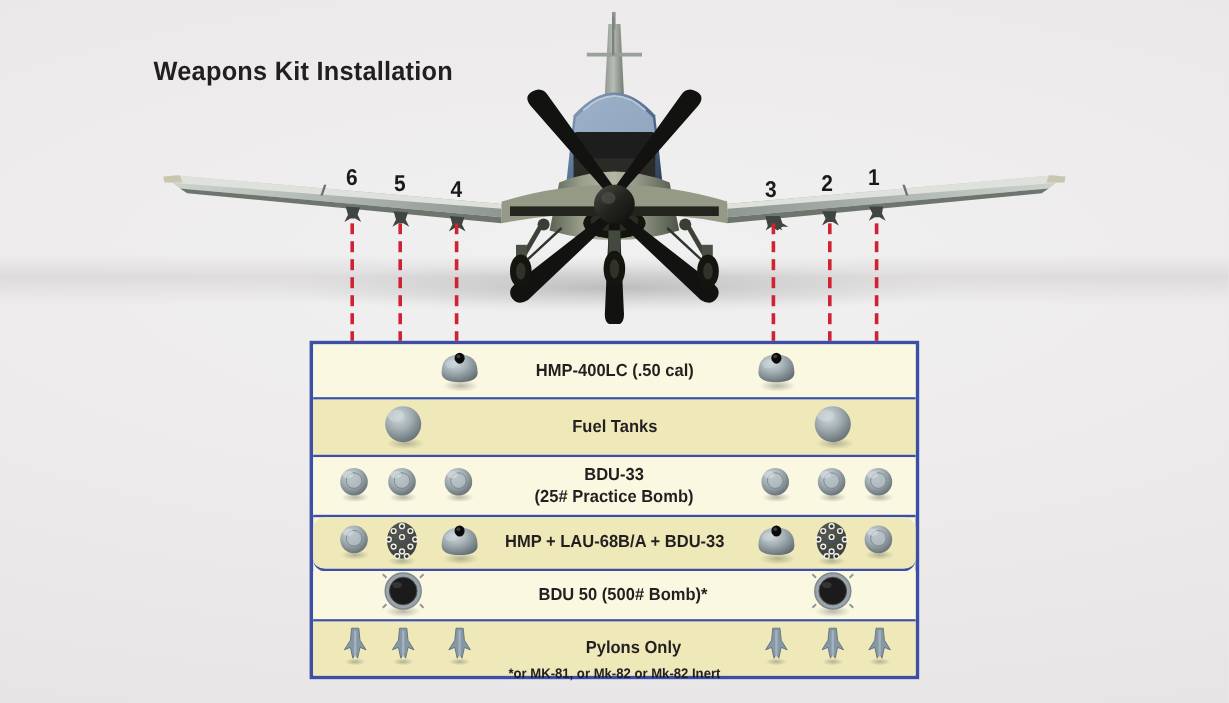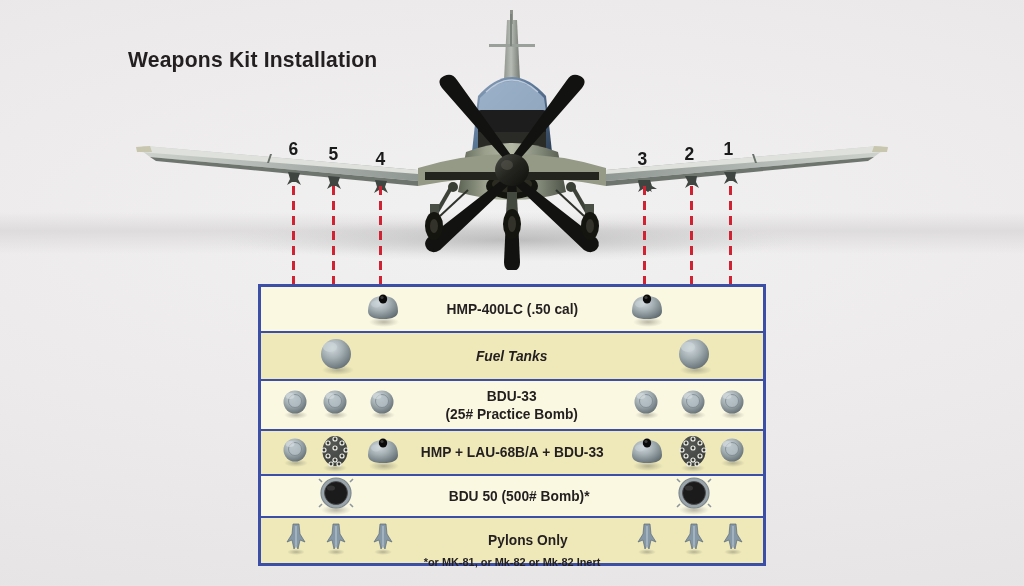--- a/index.html
+++ b/index.html
@@ -269,21 +269,21 @@
   </defs>
               <ellipse cx="24" cy="37" rx="15" ry="5" fill="url(#sh-hmp-gun-pod)"></ellipse>
       <path d="M8,26 q0,-15 15,-15 q15,0 15,15 q0,8 -15,8 q-15,0 -15,-8 z" fill="url(#g-hmp-gun-pod)"></path>
       <ellipse cx="23" cy="14" rx="4.2" ry="4.6" fill="#0a0a0a"></ellipse>
       <ellipse cx="22" cy="12.5" rx="1.6" ry="1.6" fill="#3c3c3c"></ellipse>
       <ellipse cx="16" cy="19" rx="5" ry="3.5" fill="#ccd5d9" opacity="0.5"></ellipse>
             </svg></div>
         </div>
         <div class="klabel">HMP-400LC (.50 cal)</div>
       </div>
-      <div class="krow even" style="height: 48px; font-style: italic;">
+      <div class="krow even" style="height: 48px;">
         <div class="icon-layer">
           <div class="ic" style="left: 75px; top: 24px;"><svg width="46" height="46" viewBox="0 0 46 46">
               <defs>
     <radialGradient id="g-fuel-tank" cx="0.38" cy="0.3" r="0.78">
       <stop offset="0" stop-color="#d2dadd"></stop>
       <stop offset="0.45" stop-color="#a3aeb3"></stop>
       <stop offset="1" stop-color="#5f6a70"></stop>
     </radialGradient>
     <radialGradient id="sh-fuel-tank" cx="0.5" cy="0.5" r="0.5">
       <stop offset="0" stop-color="#7a7a6a" stop-opacity="0.5"></stop>
@@ -420,21 +420,21 @@
               <ellipse cx="23" cy="34" rx="12" ry="4" fill="url(#sh-bdu-33)"></ellipse>
       <circle cx="22" cy="21" r="11.5" fill="url(#g-bdu-33)"></circle>
       <circle cx="22" cy="20" r="6.5" fill="#b4c0c5" opacity="0.75"></circle>
       <circle cx="22" cy="20" r="6.5" fill="none" stroke="#7b878d" stroke-width="0.8"></circle>
       <ellipse cx="17" cy="15" rx="4.5" ry="3" fill="#d7dee1" opacity="0.6"></ellipse>
             </svg></div>
         </div>
         <div class="klabel">BDU-33
 (25# Practice Bomb)</div>
       </div>
-      <div class="krow even" style="height: 45px;">
+      <div class="krow even" style="height: 45px; border-radius: 10px;">
         <div class="icon-layer">
           <div class="ic" style="left: 35px; top: 22.5px;"><svg width="46" height="46" viewBox="0 0 46 46">
               <defs>
     <radialGradient id="g-bdu-33" cx="0.38" cy="0.3" r="0.78">
       <stop offset="0" stop-color="#d2dadd"></stop>
       <stop offset="0.45" stop-color="#a3aeb3"></stop>
       <stop offset="1" stop-color="#5f6a70"></stop>
     </radialGradient>
     <radialGradient id="sh-bdu-33" cx="0.5" cy="0.5" r="0.5">
       <stop offset="0" stop-color="#7a7a6a" stop-opacity="0.5"></stop>

